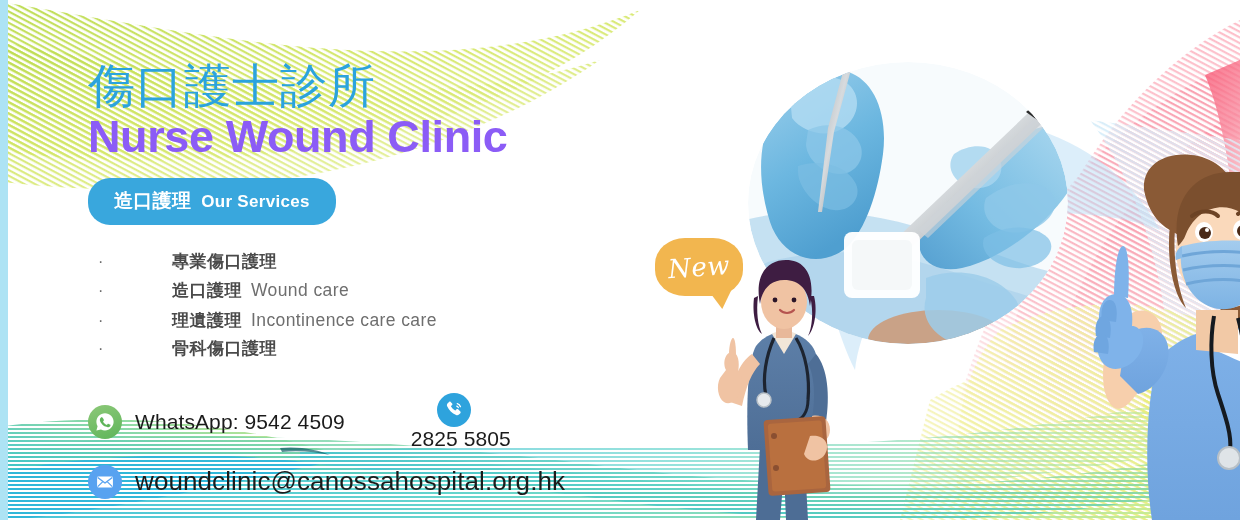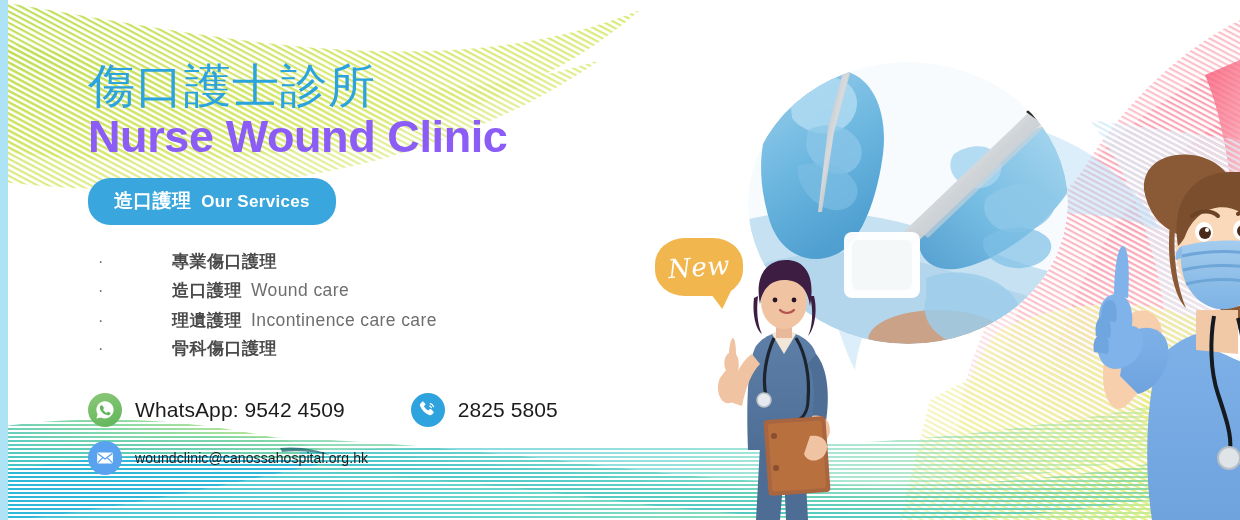--- a/index.html
+++ b/index.html
@@ -94,39 +94,39 @@
   }
   
   .contact{margin-top:30px;}
   .contact-row{
     display:flex;
     align-items:center;
     margin-bottom:14px;
     gap:24px;
   }
   .contact-item{display:flex;align-items:center;}
-  .contact-item + .contact-item{margin-left:42px;}
+  .contact-item + .contact-item{margin-left:42px;flex-direction:column;}
   .cicon{
     width:34px;height:34px;border-radius:50%;
     flex:0 0 34px;
     display:flex;align-items:center;justify-content:center;
     margin-right:13px;
   }
   .cicon.whatsapp{background:linear-gradient(160deg,#8cc878 0%,#5fb55a 100%);}
   .cicon.phone{background:#2ea3dd;}
   .cicon.mail{background:#58a2f0;}
   .cicon svg{display:block;}
   .ctext{
     font-size:21px;
     color:#1b1b1b;
     font-weight:400;
     letter-spacing:0.1px;
     white-space:nowrap;
   }
-  .ctext.email{font-size:14px;}
+  .ctext.email{font-size:26px;}
   
   .new-bubble{
     position:absolute;left:655px;top:238px;
     width:88px;height:58px;
     background:#f2b64f;
     border-radius:30px/26px;
     z-index:25;
     display:flex;align-items:center;justify-content:center;
   }
   .new-bubble:after{

